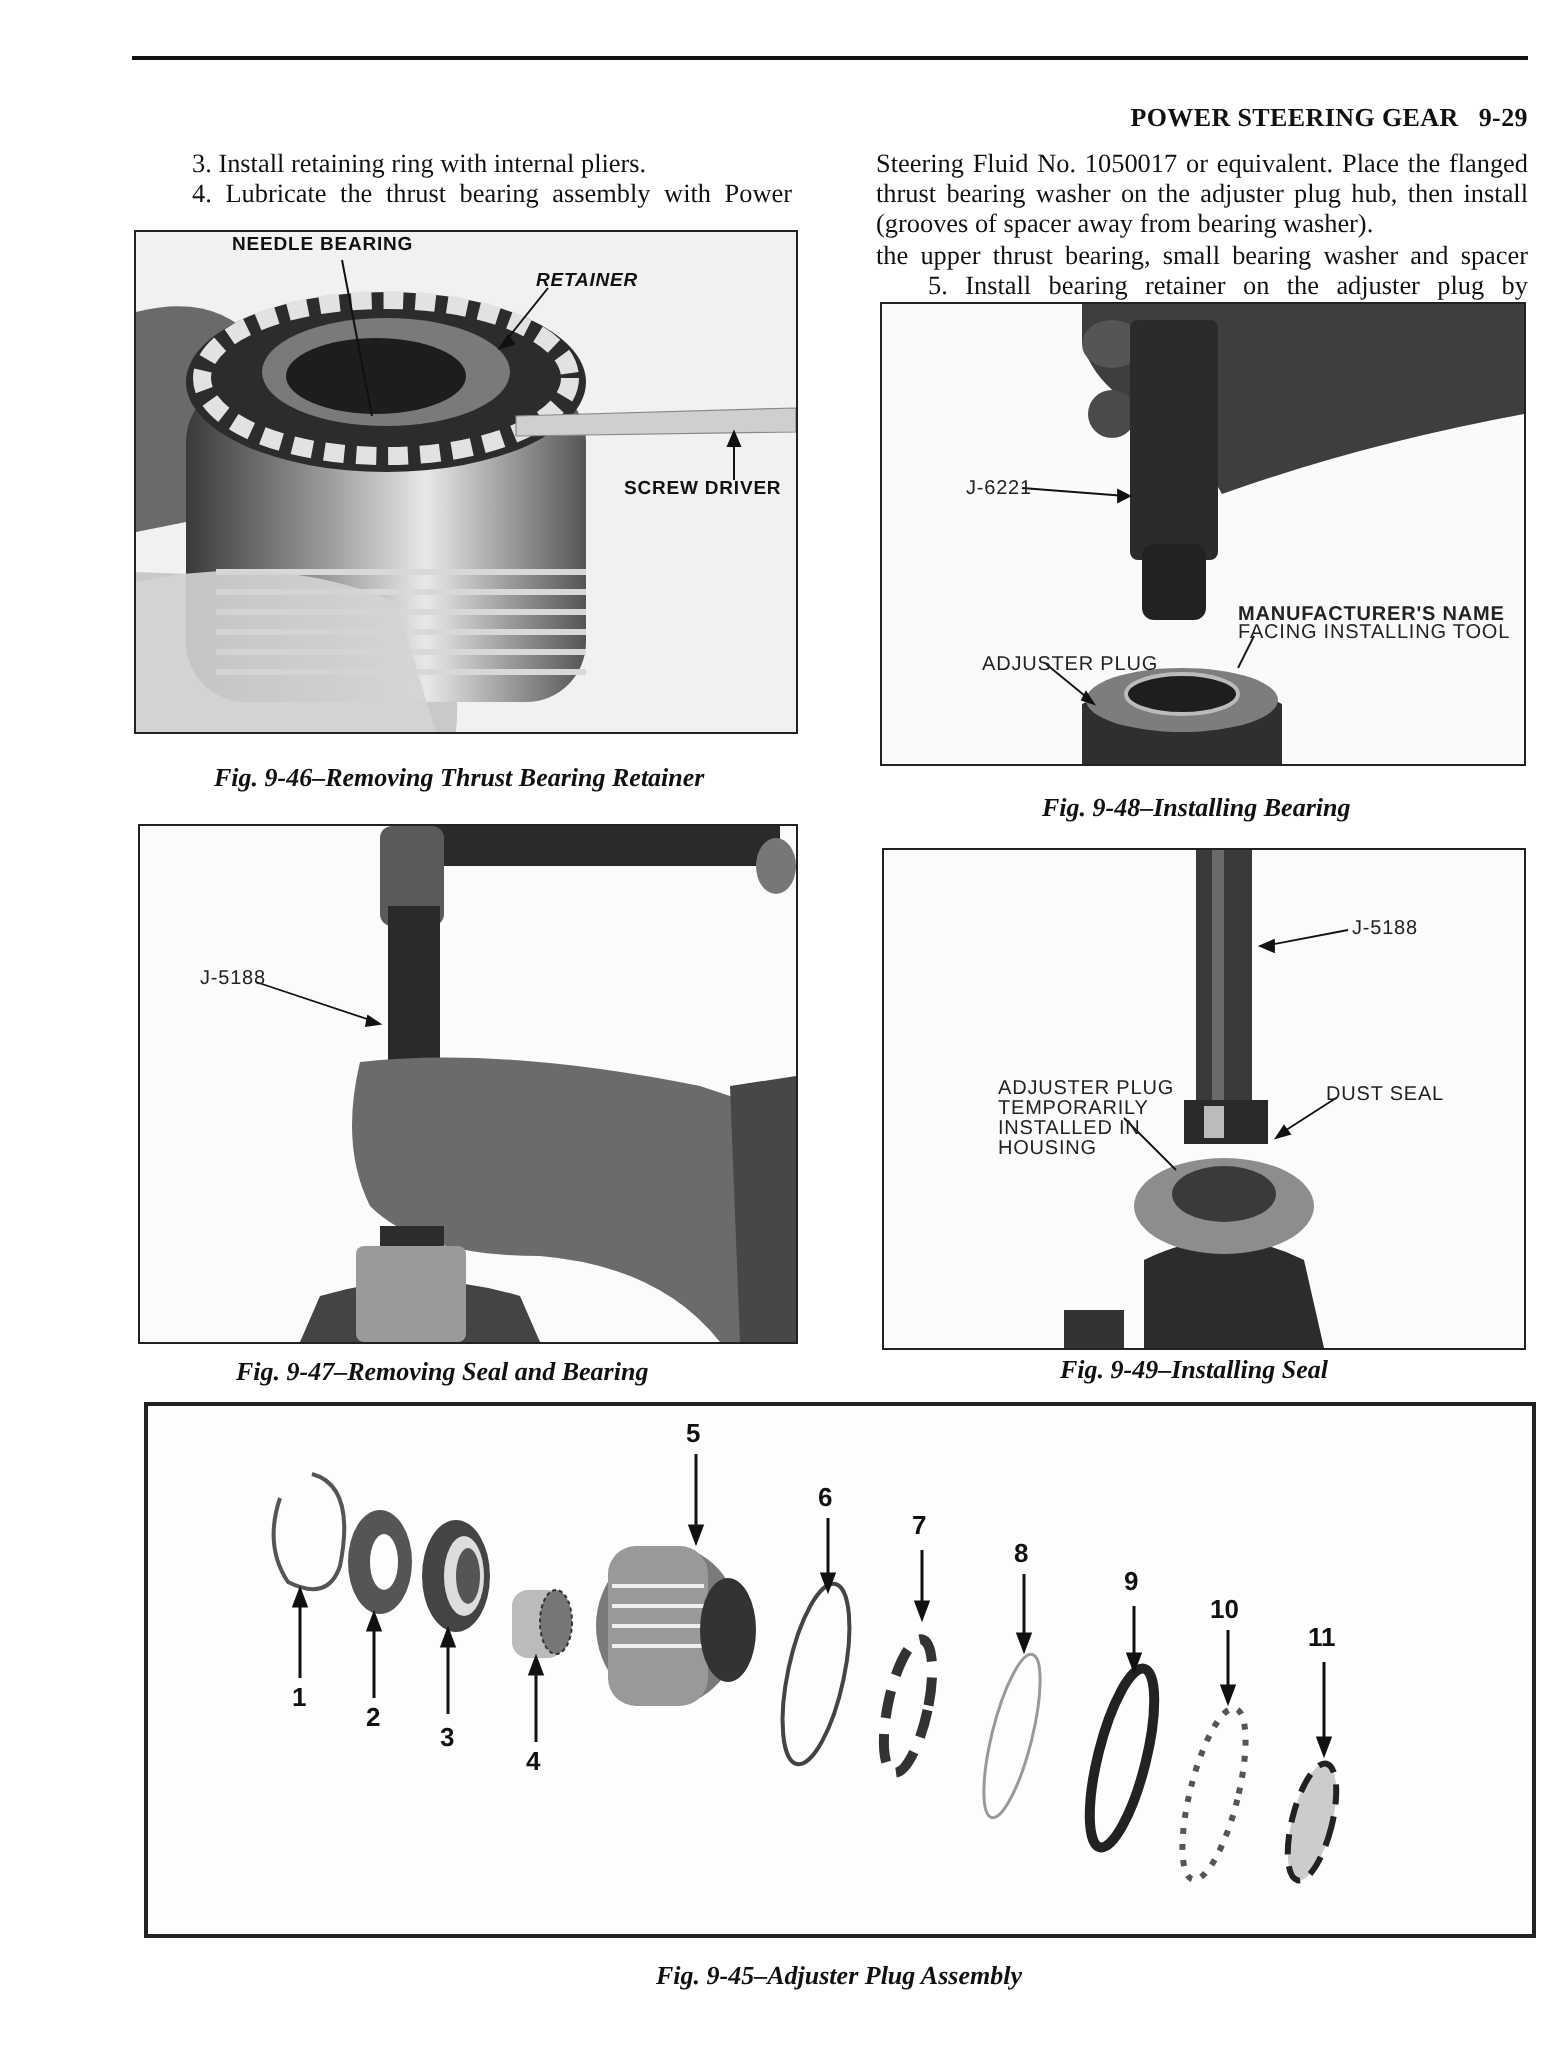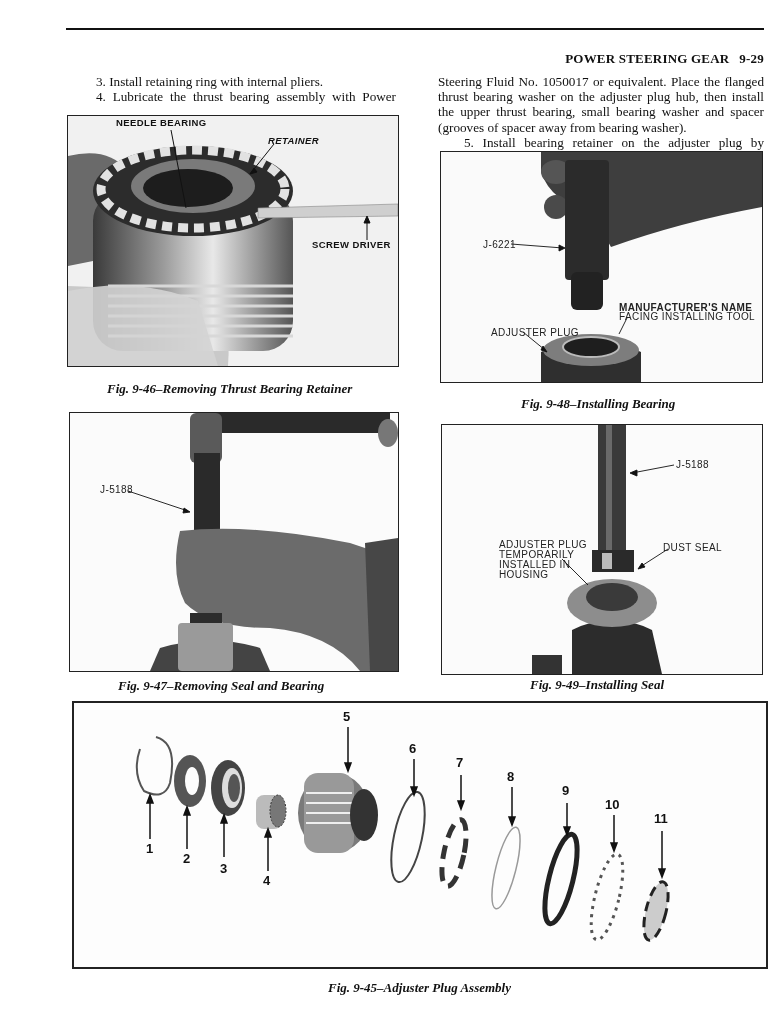--- a/index.html
+++ b/index.html
@@ -34,22 +34,22 @@
 <div class="abs header-rule"></div>
 
 <div class="abs body-text lcol">
   <p class="li-row"><span>3.</span> <span>Install retaining ring with internal pliers.</span></p>
   <p class="li-row just"><span>4.</span> <span>Lubricate the thrust bearing assembly with Power</span></p>
 </div>
 
 <div class="abs body-text rcol">
   <p class="li-row just">Steering Fluid No. 1050017 or equivalent. Place the flanged</p>
   <p class="li-row just">thrust bearing washer on the adjuster plug hub, then install</p>
+  <p class="li-row">(grooves of spacer away from bearing washer).</p>
   <p class="li-row just">the upper thrust bearing, small bearing washer and spacer</p>
-  <p class="li-row">(grooves of spacer away from bearing washer).</p>
   <p class="li-row just indent">5. Install bearing retainer on the adjuster plug by</p>
 </div>
 
 <div class="figbox" style="left:67px; top:115px; width:330px; height:250px;">
   <svg width="330" height="250" viewBox="0 0 330 250">
     <defs>
       <linearGradient id="g46a" x1="0" x2="1">
         <stop offset="0" stop-color="#3a3a3a"></stop>
           <stop offset="0.35" stop-color="#9a9a9a"></stop>
         <stop offset="0.6" stop-color="#e8e8e8"></stop>

